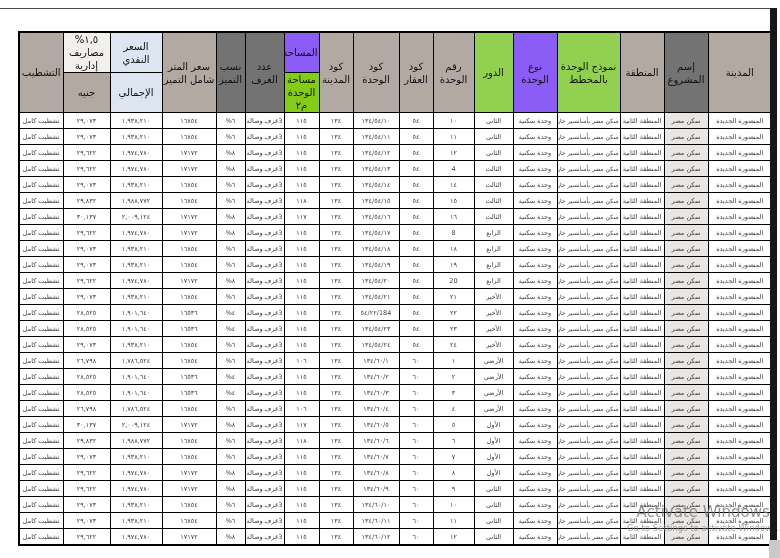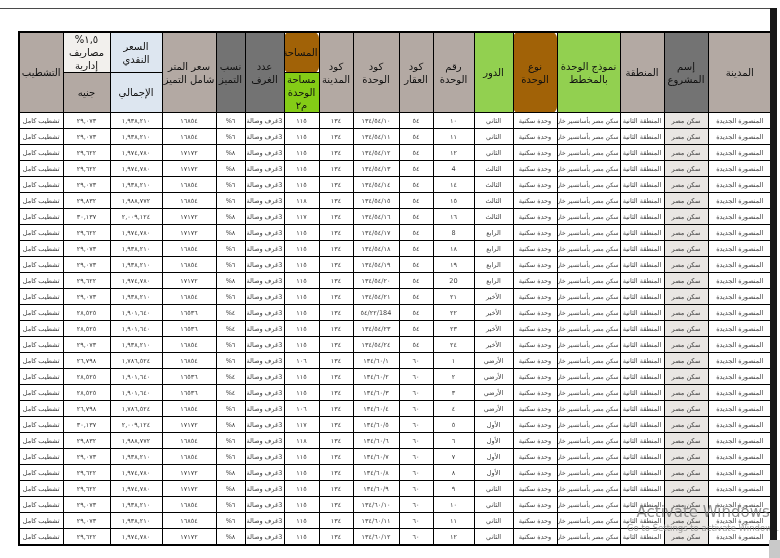--- a/index.html
+++ b/index.html
@@ -10,21 +10,21 @@
   .edgebar-foot{position:absolute;top:540px;left:769px;width:11px;height:18px;background:#c9c9c9;}
   table.units{position:absolute;top:31px;left:18px;width:753px;border-collapse:collapse;table-layout:fixed;direction:rtl;border:2px solid #000;}
   table.units th,table.units td{border:1px solid #000;padding:0 1px;text-align:center;vertical-align:middle;overflow:hidden;}
   thead th{font-size:10px;font-weight:normal;color:#111;line-height:1.3;white-space:normal;height:25px;}
   tbody td{font-size:6.5px;font-weight:normal;color:#3d3d3d;height:15px;white-space:nowrap;}
   tbody td.c-model{font-size:6px;}
   tbody td.c-project{background:#e9e6e3;}
   .hdr-gray{background:#b3a9a3;}
   .hdr-light{background:#737373;}
   .hdr-green{background:#92d050;}
-  .hdr-white{background:#a16207;border-radius:6px;}
+  .hdr-white{background:#8b5cf6;}
   .hdr-blue{background:#dde6f0;margin-left:44px;}
   .hdr-sub{background:#84cc16;}
   .hdr-offwhite{background:#f2f0ed;}
   col.w-city{width:64px}col.w-project{width:44px}col.w-region{width:44px}col.w-model{width:63px}
   col.w-type{width:44px}col.w-floor{width:39px}col.w-unitno{width:41px}col.w-propcode{width:34px}
   col.w-unitcode{width:46px}col.w-citycode{width:34px}col.w-area{width:35px}col.w-rooms{width:39px}
   col.w-premium{width:29px}col.w-meter{width:54px}col.w-total{width:52px}col.w-fee{width:47px}col.w-finish{width:44px}
   .watermark{position:absolute;top:503px;left:627px;text-align:center;direction:ltr;pointer-events:none;}
   .watermark .l1{font-size:15px;color:rgba(120,120,120,0.8);}
   .watermark .l2{font-size:8.5px;color:rgba(140,140,140,0.8);margin-top:2px;white-space:nowrap;}

